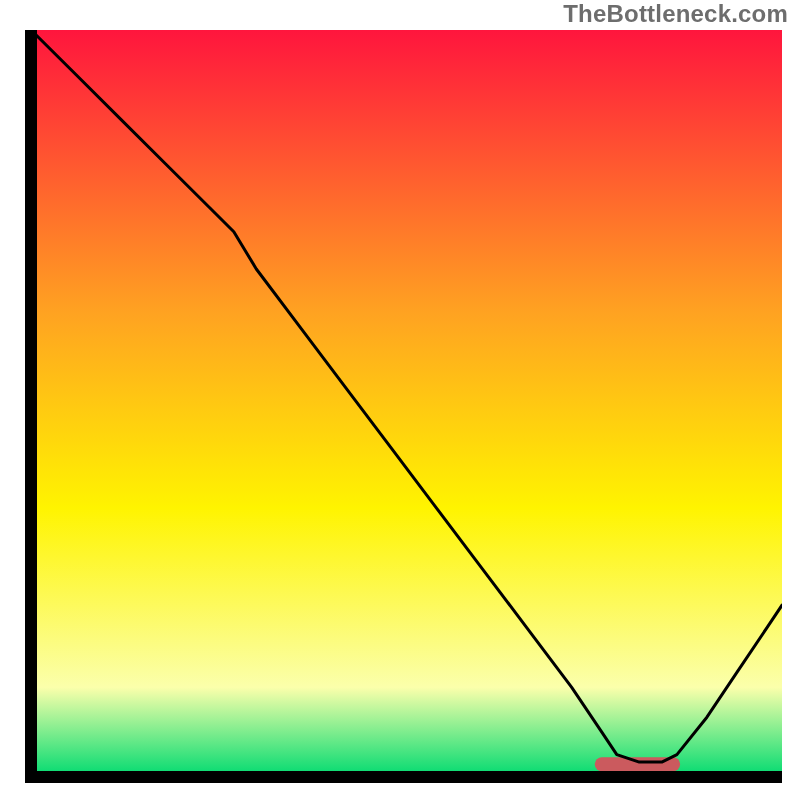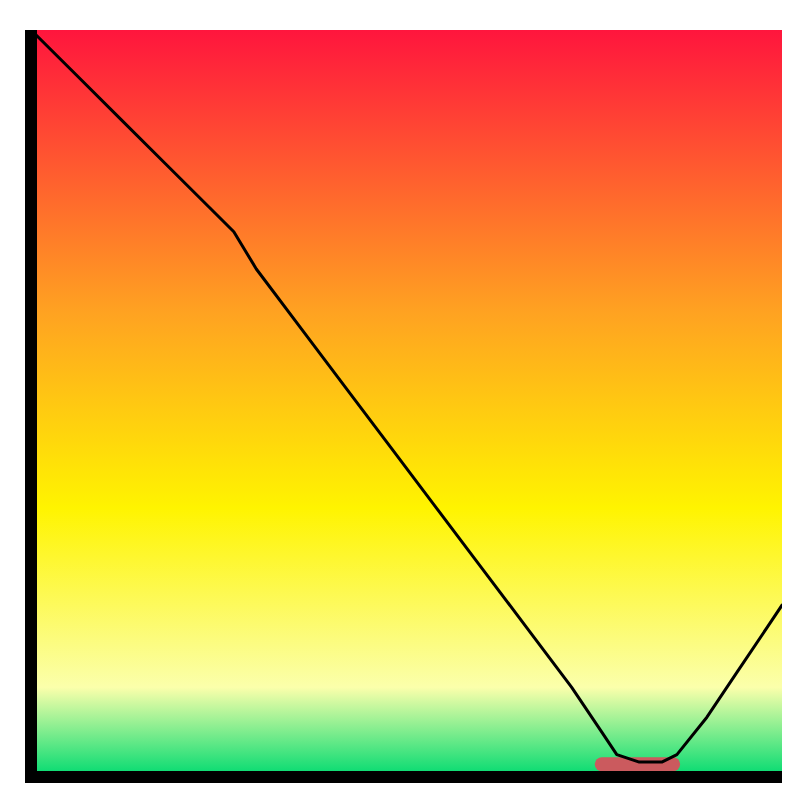--- a/index.html
+++ b/index.html
@@ -40,20 +40,21 @@
     left: 0;
     top: 0;
     width: 757px;
     height: 753px;
   }
 </style>
 </head>
 <body>
 
 <div class="chart-root">
+  <div class="watermark">TheBottleneck.com</div>
 
   <div class="plot-area">
     <svg class="plot-svg" viewBox="0 0 757 753" preserveAspectRatio="none">
       <defs>
         <linearGradient id="bg-grad" x1="0" y1="0" x2="0" y2="1">
           <stop id="g-stop-0" offset="0%" stop-color="#ff153d"></stop>
           <stop id="g-stop-1" offset="38%" stop-color="#ffa321"></stop>
           <stop id="g-stop-2" offset="64%" stop-color="#fff400"></stop>
           <stop id="g-stop-3" offset="88%" stop-color="#fbffab"></stop>
           <stop id="g-stop-4" offset="100%" stop-color="#00da70"></stop>

